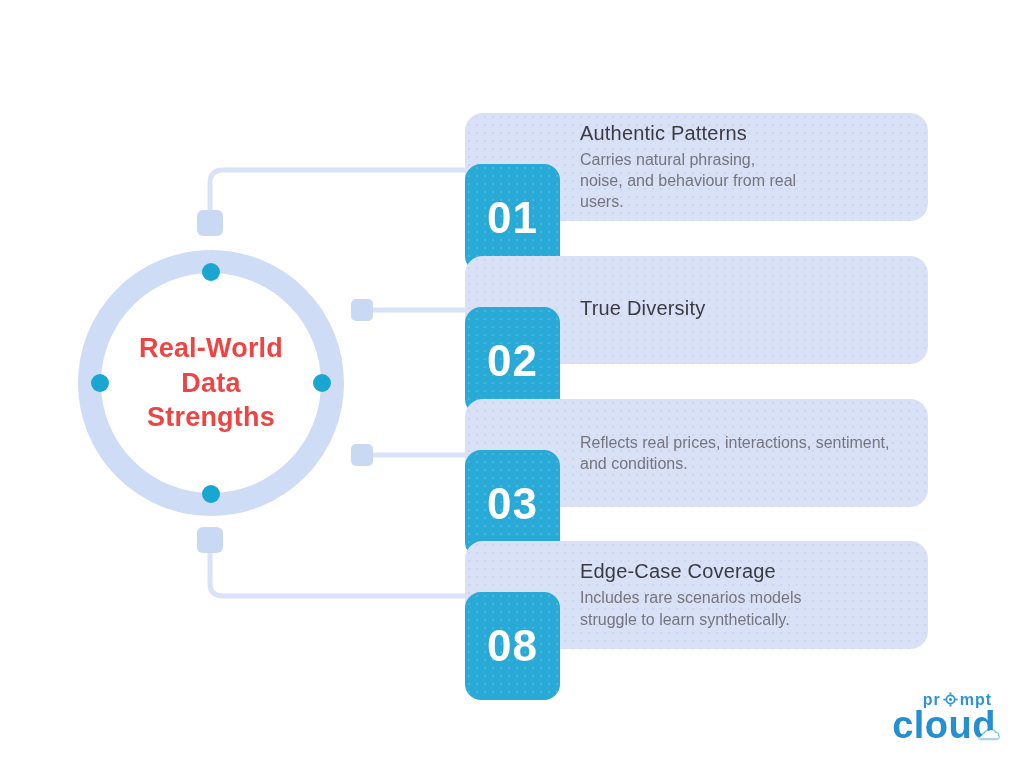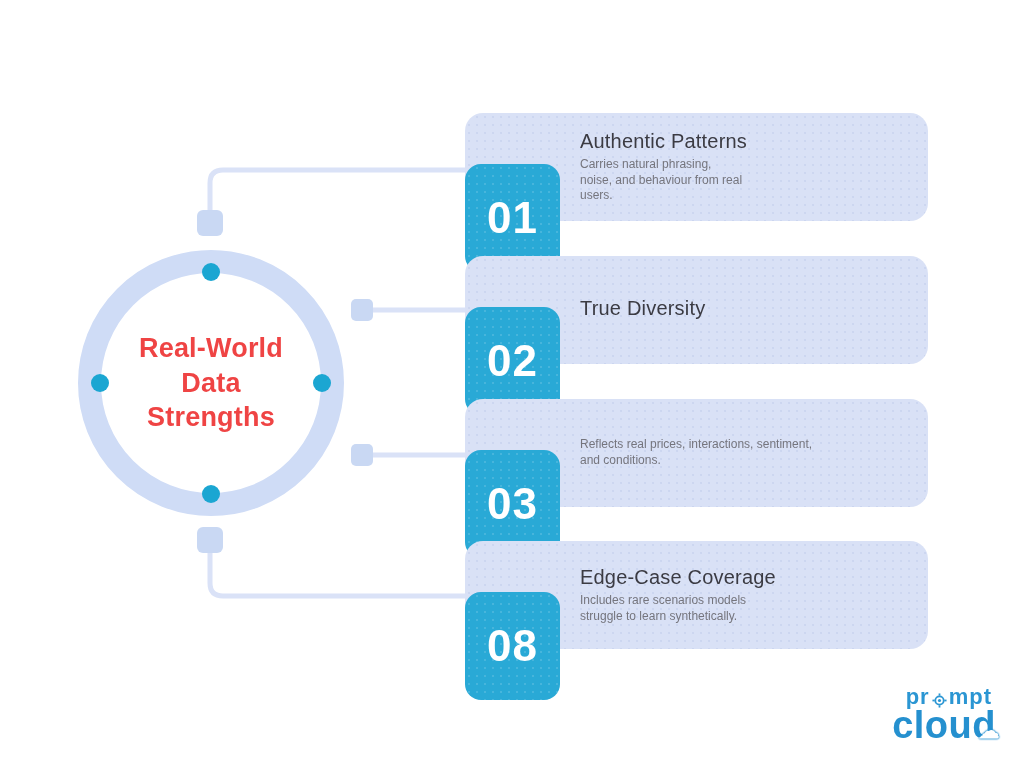--- a/index.html
+++ b/index.html
@@ -49,28 +49,28 @@
     color:#ffffff;font-size:44px;font-weight:700;letter-spacing:1px;margin-top:46px;
   }
   .card-body{
     position:absolute;left:115px;top:0;bottom:0;right:18px;
     display:flex;flex-direction:column;justify-content:center;
   }
   .card-title{
     margin:0 0 4px 0;font-size:20px;font-weight:400;color:#3B3B43;letter-spacing:0.2px;
   }
   .card-desc{
-    margin:0;font-size:12px;color:#75757D;line-height:1.32;white-space:pre-line;
+    margin:0;font-size:16px;color:#75757D;line-height:1.32;white-space:pre-line;
   }
 
   
   .logo{position:absolute;right:28px;bottom:26px;text-align:right;color:#2B96D3;}
   .logo-top{
-    display:flex;align-items:flex-end;justify-content:flex-end;gap:1px;
-    font-size:22px;font-weight:700;letter-spacing:1px;padding-right:4px;line-height:1;
+    display:flex;align-items:center;justify-content:flex-end;gap:1px;
+    font-size:16px;font-weight:700;letter-spacing:1px;padding-right:4px;line-height:1;
   }
   .logo-bottom{
     position:relative;font-size:38px;font-weight:700;line-height:0.9;
     letter-spacing:0.5px;color:#2590CF;
   }
   .cloud-glyph{
     position:absolute;right:-4px;bottom:1px;font-size:21px;color:#ffffff;line-height:1;
     text-shadow:0 0 2px #2590CF,0 0 2px #2590CF,0 0 2px #2590CF;
   }
   .target-icon{display:inline-block;margin:0 1px;}

